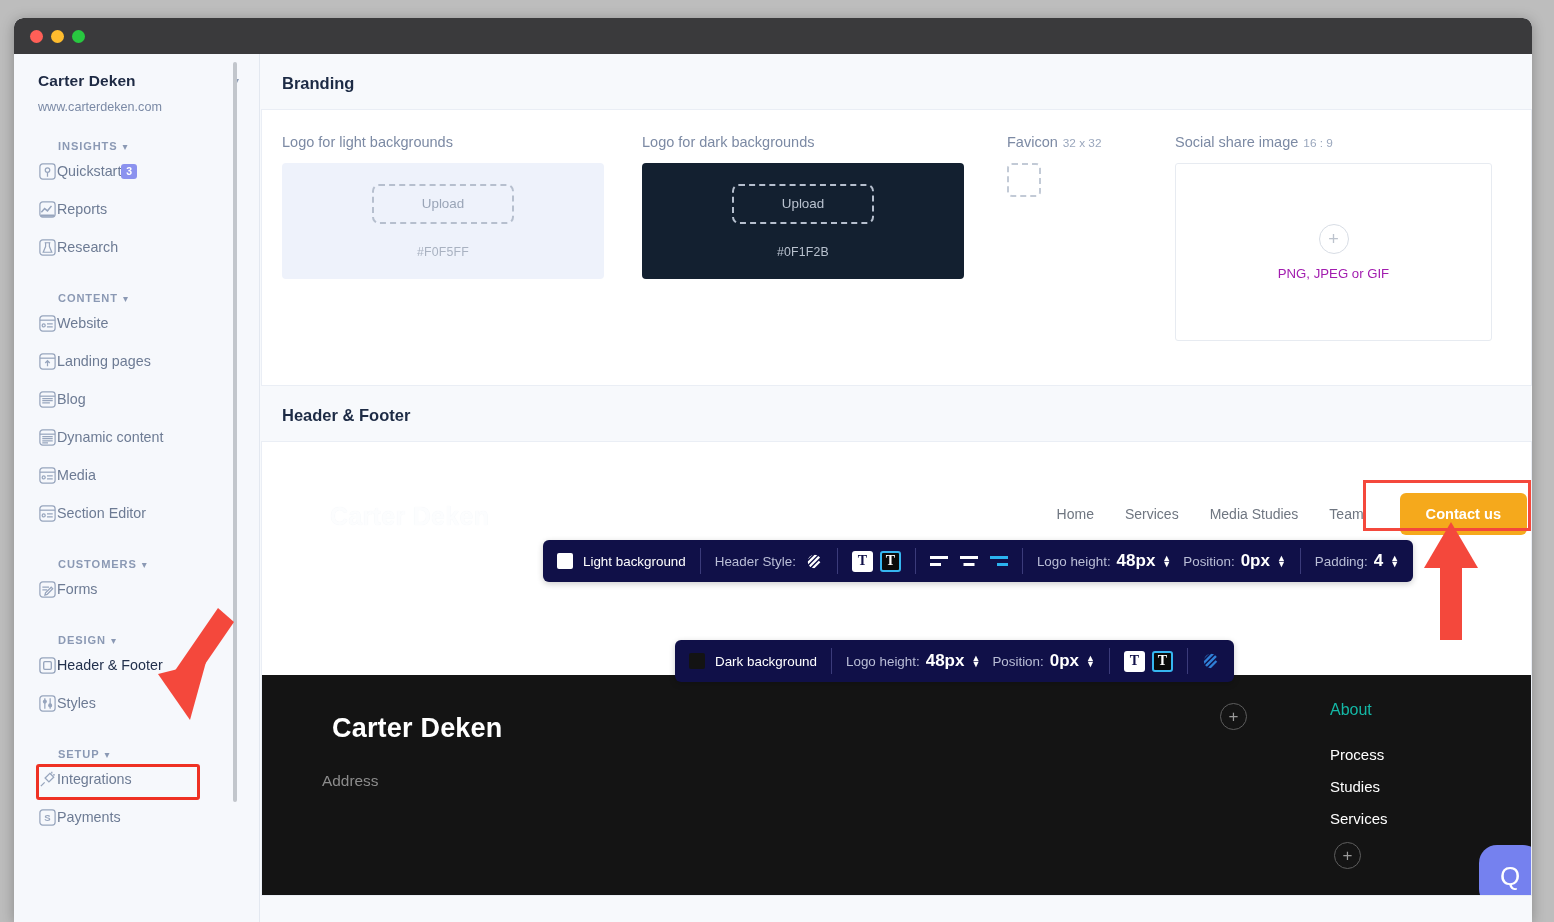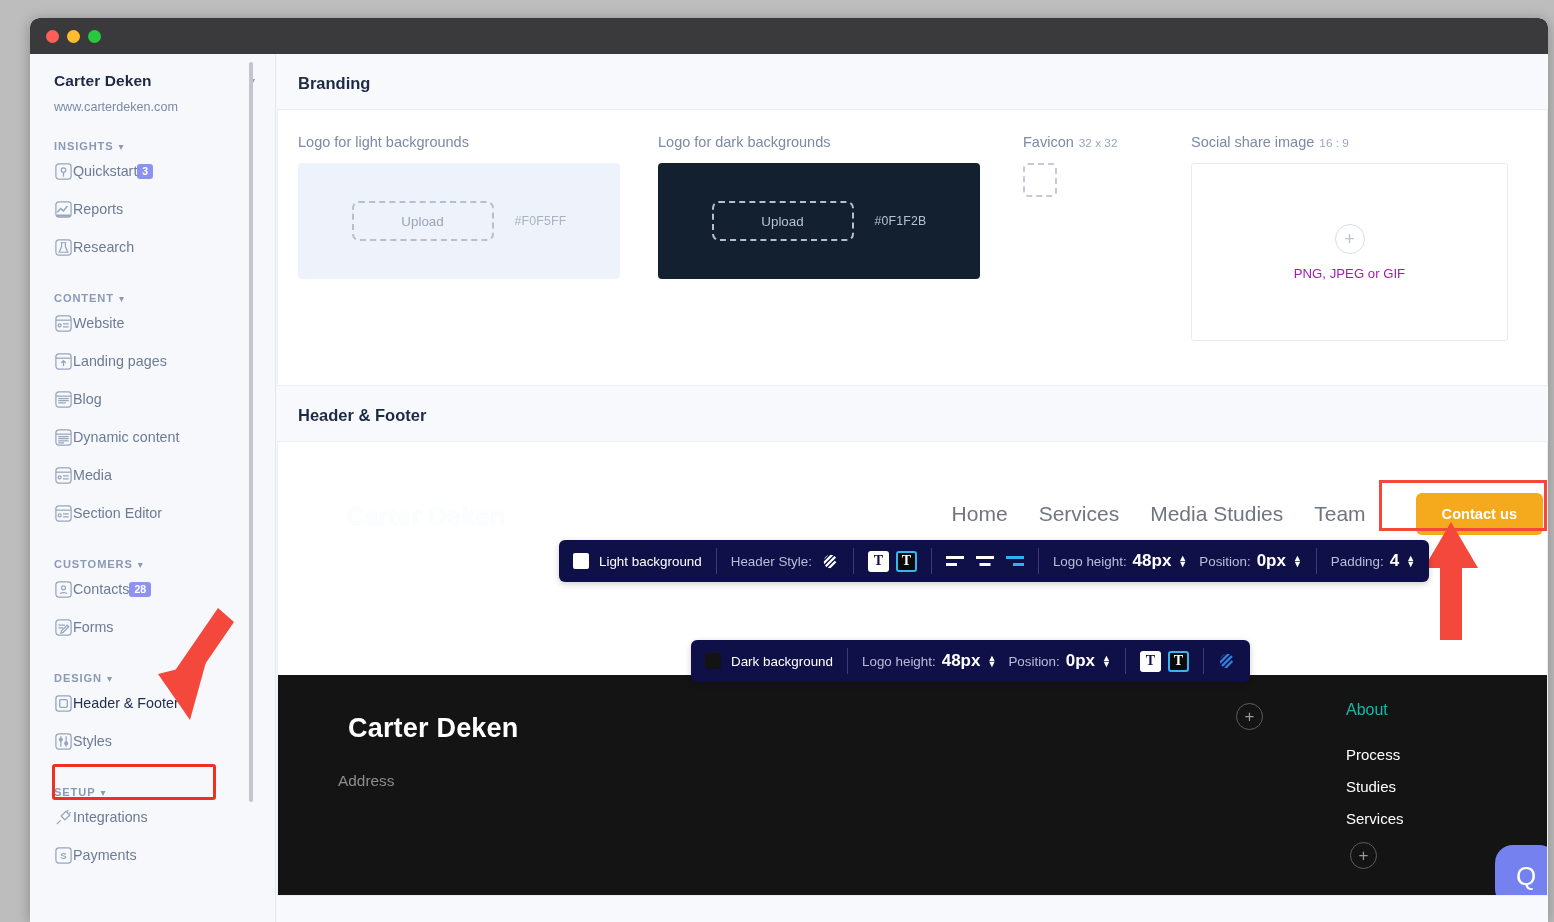--- a/index.html
+++ b/index.html
@@ -13,21 +13,21 @@
   }
   #root {
     position: relative;
     width: 1554px;
     height: 922px;
     background: #bdbdbd;
   }
   
   .window {
     position: absolute;
-    left: 30px;
+    left: 14px;
     top: 18px;
     width: 1518px;
     height: 904px;
     background: #fafbfd;
     border-radius: 9px 9px 0 0;
     overflow: hidden;
     box-shadow: 0 2px 14px rgba(0,0,0,.28);
   }
   .titlebar {
     height: 36px;
@@ -87,20 +87,21 @@
   .nav-group-label {
     margin-top: 26px;
     padding: 0 24px;
     font-size: 11.1px;
     font-weight: bold;
     letter-spacing: .9px;
     color: #8b99b4;
     display: flex;
     align-items: center;
     gap: 5px;
+    margin-left: 20px;
   }
   .nav-group-label .gchev { font-size: 10px; font-weight: normal; }
   .nav-item {
     display: flex;
     align-items: center;
     height: 38px;
     padding: 0 24px;
     box-sizing: border-box;
     position: relative;
   }
@@ -178,21 +179,21 @@
     margin-bottom: 13px;
   }
   .brand-label .dim {
     font-size: 11.8px;
     color: #9aa7bd;
     margin-left: 5px;
   }
   .logo-box {
     border-radius: 4px;
     display: flex;
-    flex-direction: row;
+    flex-direction: column;
     align-items: center;
     justify-content: center;
     gap: 21px;
   }
   .logo-box.light { width: 322px; height: 116px; background: #eef2fb; }
   .logo-box.dark { width: 322px; height: 116px; background: #132030; }
   .upload-btn {
     width: 138px; height: 36px;
     border: 2px dashed #b6bfce;
     border-radius: 7px;
@@ -254,32 +255,32 @@
   }
   .site-nav {
     position: absolute;
     right: 4px;
     top: 51px;
     display: flex;
     align-items: center;
     gap: 31px;
   }
   .site-nav a {
-    font-size: 21px;
+    font-size: 14px;
     color: #6f7681;
     text-decoration: none;
   }
   .cta {
     background: #f5a91c;
     color: #fff;
     font-size: 14.6px;
     font-weight: bold;
     border-radius: 6px;
     padding: 13px 26px;
-    margin-left: 19px;
+    margin-left: 5px;
   }
   .cta-hl {
     position: absolute;
     right: 0px;
     top: 38px;
     width: 168px;
     height: 51px;
     border: 3px solid #f4483c;
     box-sizing: border-box;
   }
@@ -488,29 +489,20 @@
               <path d="M2 6.5h16"></path>
               <circle cx="6" cy="12" r="1.6"></circle>
               <path d="M9.5 10.5h6M9.5 13.5h6"></path>
           </svg>
           <span class="label">Section Editor</span>
         </div>
 
         <div class="nav-group-label">
           <span>CUSTOMERS</span>
           <span class="gchev">▾</span>
-        </div>
-        <div class="nav-item">
-          <svg class="nav-icon" viewBox="0 0 20 20" fill="none" stroke="currentColor" stroke-width="1.3">
-            <rect x="2" y="2" width="16" height="16" rx="3"></rect>
-              <circle cx="10" cy="8.2" r="2.1"></circle>
-              <path d="M6.3 14.6c.8-1.9 6.6-1.9 7.4 0"></path>
-          </svg>
-          <span class="label">Contacts</span>
-          <span class="badge">28</span>
         </div>
         <div class="nav-item">
           <svg class="nav-icon" viewBox="0 0 20 20" fill="none" stroke="currentColor" stroke-width="1.3">
             <rect x="2" y="2" width="16" height="16" rx="3"></rect>
               <path d="M4.6 7.5h7M4.6 10.5h5"></path>
               <path d="M9.5 15.2l6-6-1.6-1.6-6 6-.6 2.2z"></path>
           </svg>
           <span class="label">Forms</span>
         </div>
 

